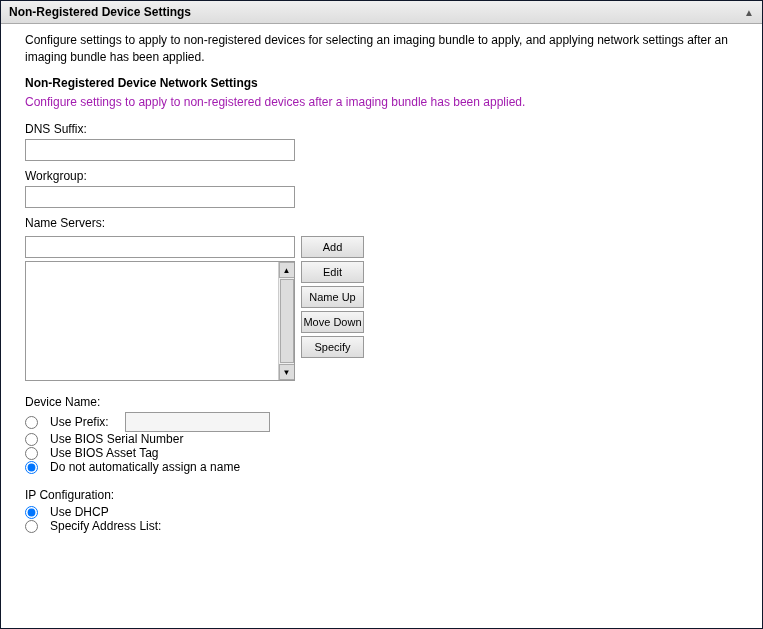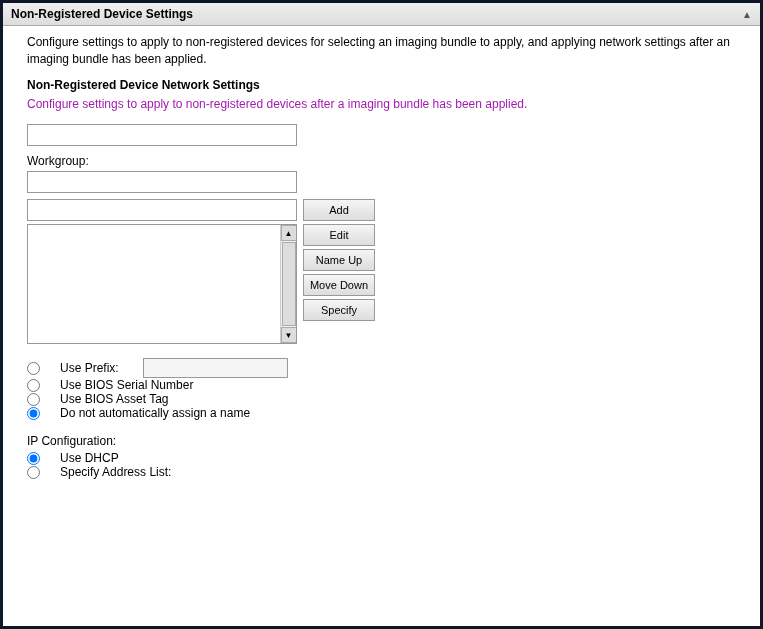--- a/index.html
+++ b/index.html
@@ -3,21 +3,21 @@
   <meta charset="utf-8">
   <style>
     * { box-sizing: border-box; margin: 0; padding: 0; }
     body {
       font-family: Tahoma, Arial, sans-serif;
       font-size: 12px;
       background: #fff;
       color: #000;
     }
     .panel {
-      border: 3px solid #0f172a;
+      border: 1px solid #0f172a;
       background: #fff;
       width: 763px;
       min-height: 629px;
       position: relative;
     }
     .panel-header {
       background: linear-gradient(to bottom, #f0f0f0, #ddd);
       border-bottom: 1px solid #aaa;
       padding: 4px 8px;
       font-weight: bold;
@@ -86,40 +86,40 @@
       padding: 2px 4px;
       background: #fff;
     }
     .btn-col {
       display: flex;
       flex-direction: column;
       gap: 3px;
       margin-top: 0;
     }
     button {
-      width: 72px;
+      width: 63px;
       height: 22px;
       font-size: 11px;
       background: linear-gradient(to bottom, #f5f5f5, #ddd);
       border: 1px solid #999;
       cursor: pointer;
       text-align: center;
       font-family: Tahoma, Arial, sans-serif;
     }
     button:disabled {
       color: #aaa;
       cursor: default;
     }
     .device-name-section {
       margin-top: 14px;
     }
     .radio-row {
       display: flex;
       align-items: center;
-      gap: 20px;
+      gap: 12px;
       font-size: 12px;
     }
     .radio-row input[type="radio"] {
       margin: 0;
     }
     .prefix-input {
       border: 1px solid #999;
       height: 20px;
       width: 145px;
       font-size: 12px;
@@ -185,25 +185,27 @@
   <div class="panel-header">
     <span class="panel-header-title">Non-Registered Device Settings</span>
     <span class="collapse-icon">▲</span>
   </div>
   <div class="panel-body">
     <div class="description">Configure settings to apply to non-registered devices for selecting an imaging bundle to apply, and applying network settings after an imaging bundle has been applied.</div>
 
     <div class="section-title">Non-Registered Device Network Settings</div>
     <div class="section-desc">Configure settings to apply to non-registered devices after a imaging bundle has been applied.</div>
 
+    <div class="field-label">DNS Suffix:</div>
     <input class="text-input" type="text" value="" style="">
 
     <div class="field-label">Workgroup:</div>
     <input class="text-input" type="text" value="" style="">
 
+    <div class="field-label">Name Servers:</div>
 
     <div class="name-servers-row">
       <div class="name-servers-col">
         <input class="ns-input" type="text" value="" style="">
         <div class="ns-wrapper">
           <div class="ns-inner-scroll"></div>
           <div class="scrollbar-track">
             <div class="scrollbar-arrow">▲</div>
             <div class="scrollbar-thumb"></div>
             <div class="scrollbar-arrow">▼</div>
@@ -213,20 +215,21 @@
       <div class="btn-col">
         <button>Add</button>
         <button>Edit</button>
         <button>Name Up</button>
         <button>Move Down</button>
         <button>Specify</button>
       </div>
     </div>
 
     <div class="device-name-section">
+      <div class="field-label">Device Name:</div>
       <div class="radio-row">
         <input type="radio" name="device-name" id="use-prefix" style="">
         <label for="use-prefix">Use Prefix:</label>
         <input class="prefix-input" type="text" value="" style="">
       </div>
       <div class="radio-row">
         <input type="radio" name="device-name" id="use-bios-serial" style="">
         <label for="use-bios-serial">Use BIOS Serial Number</label>
       </div>
       <div class="radio-row">

